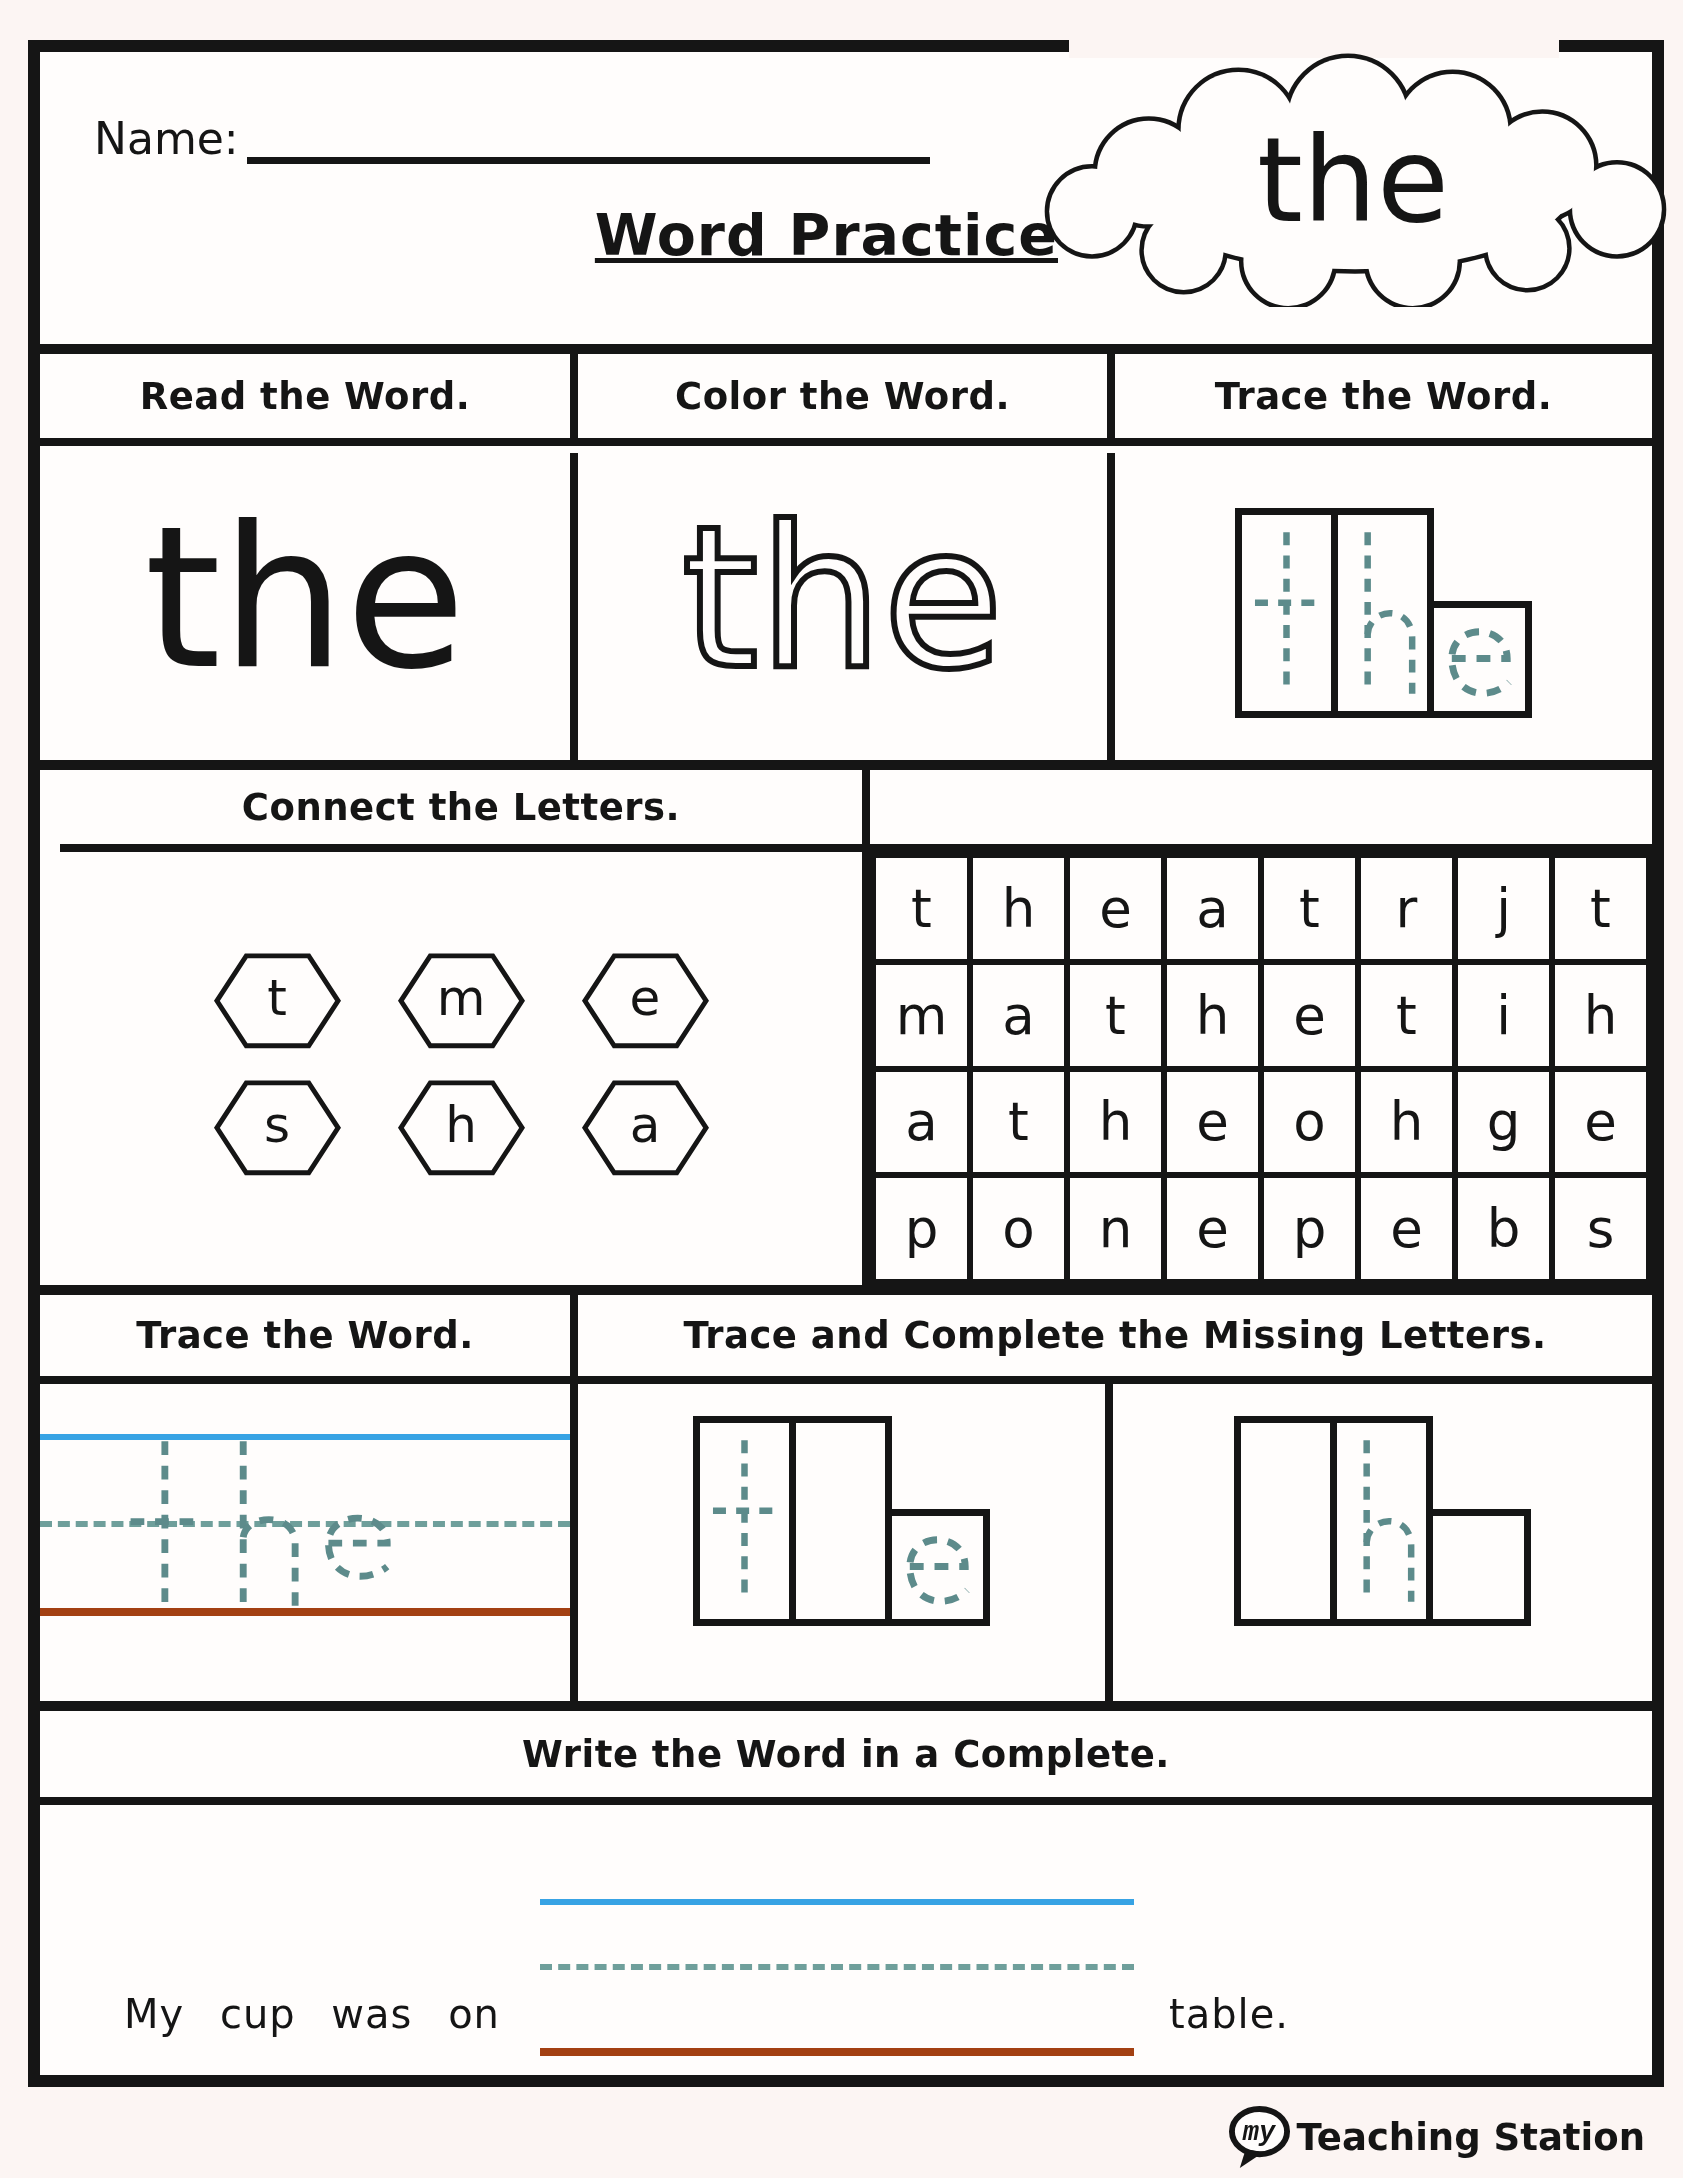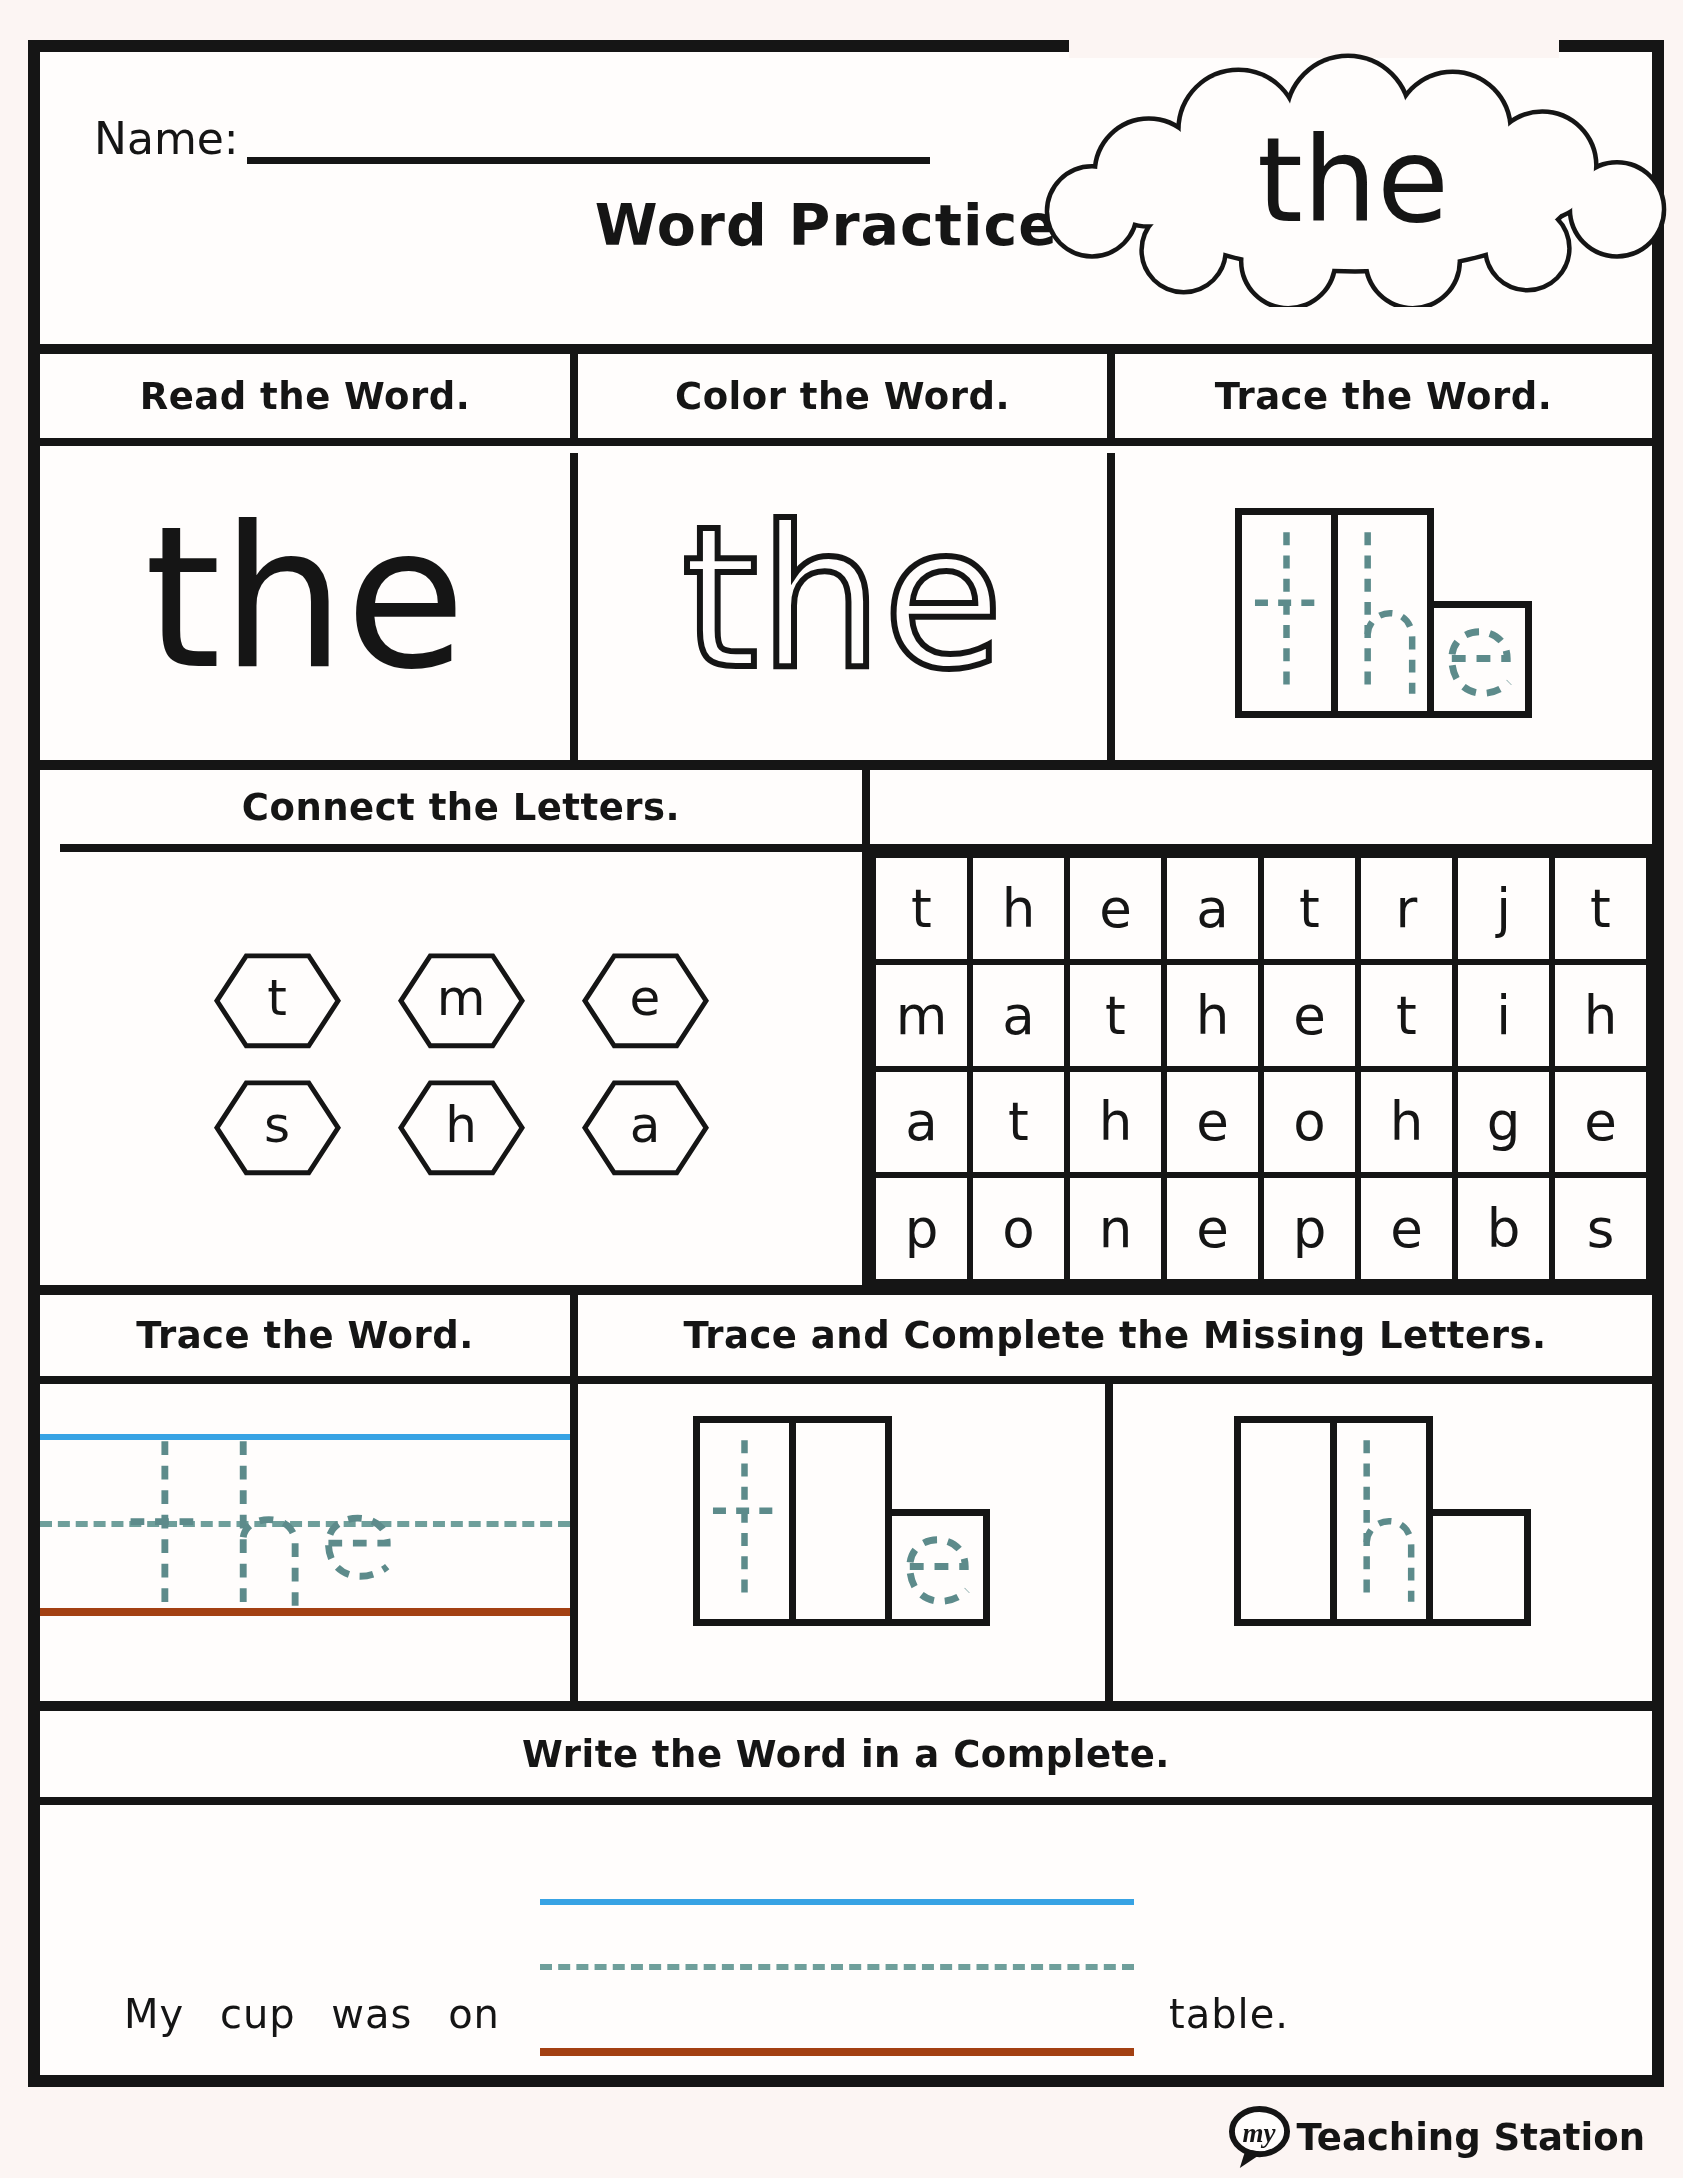--- a/index.html
+++ b/index.html
@@ -28,21 +28,21 @@
   .cloud-wrap svg{position:absolute;inset:0;width:100%;height:100%;}
   .cloud-word{
     position:absolute;inset:0;display:flex;align-items:center;justify-content:center;
     font-size:117px;color:var(--ink);padding-top:6px;
   }
   
   .top-area{height:292px;position:relative;}
   .name-row{position:absolute;left:54px;top:61px;display:flex;align-items:flex-end;font-size:44px;}
   .name-line{display:inline-block;width:683px;height:44px;border-bottom:7px solid var(--ink);margin-left:8px;}
   .sheet-title{
-    position:absolute;right:594px;top:140px;font-size:57px;font-weight:bold;letter-spacing:1px;white-space:nowrap;
+    position:absolute;right:594px;top:150px;font-size:57px;font-weight:bold;letter-spacing:1px;white-space:nowrap;text-decoration:underline;
   }
   
   .sec{border-top:10px solid var(--ink);display:flex;flex-direction:column;}
   .hdr{display:flex;align-items:center;justify-content:center;font-size:37px;font-weight:bold;letter-spacing:0.5px;}
   .hdr-band{border-bottom:8px solid var(--ink);}
   
   .row1{height:416px;gap:7px;}
   .row1 .grid{display:grid;grid-template-columns:538px 537px 1fr;flex:1;min-height:0;}
   .row1 .hgrid{display:grid;grid-template-columns:538px 537px 1fr;height:92px;}
   .cellR{border-right:8px solid var(--ink);}
@@ -87,21 +87,21 @@
   .write-blank{position:relative;width:594px;height:158px;margin:0 35px -20px 40px;flex:none;}
   .write-blank .blue{top:0;}
   .write-blank .mid{top:65px;}
   .write-blank .brown{top:149px;}
   
   .footer-logo{position:absolute;right:38px;bottom:8px;display:flex;align-items:center;gap:6px;z-index:2;}
   .bubble{position:relative;width:63px;height:65px;}
   .bubble svg{position:absolute;inset:0;}
   .bubble span{
     position:absolute;left:0;top:4px;width:63px;height:48px;display:flex;align-items:center;justify-content:center;
-    font-style:italic;font-weight:bold;font-size:27px;font-family:Liberation Serif, serif;
+    font-style:italic;font-weight:bold;font-size:27px;font-family:Liberation Mono, monospace;
   }
   .brand-text{font-size:37px;font-weight:bold;letter-spacing:0px;}
 </style>
 </head>
 <body>
 
 <div class="page">
 
   <div class="sheet">
 

